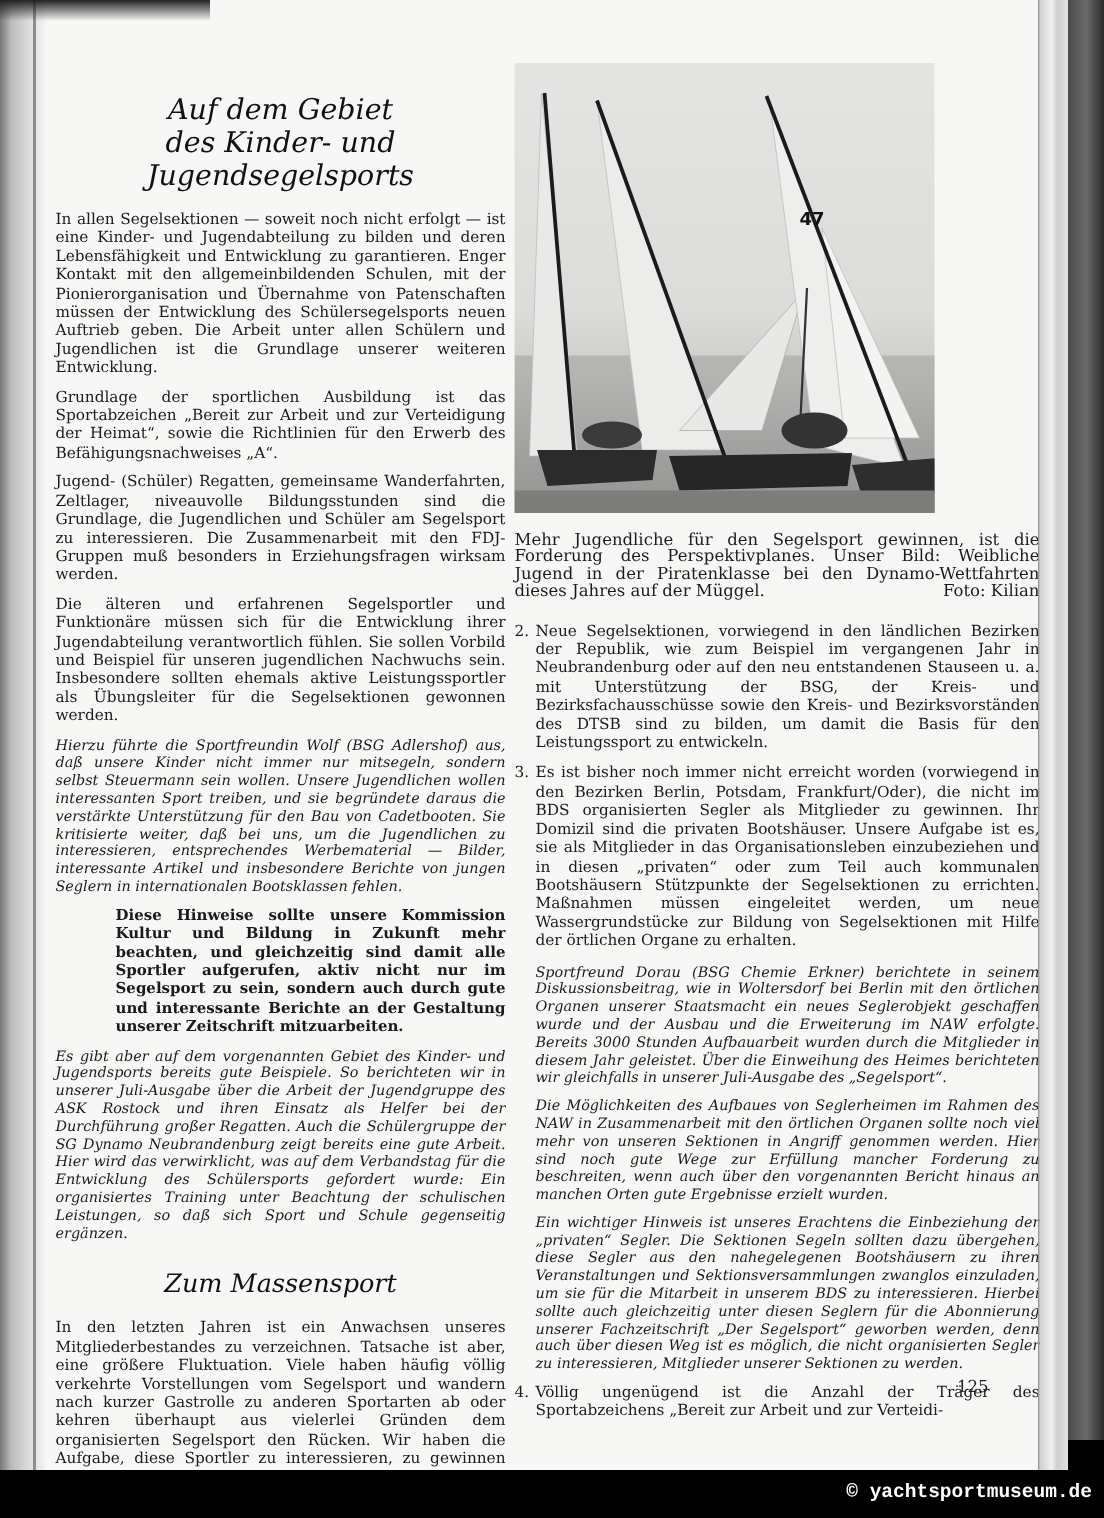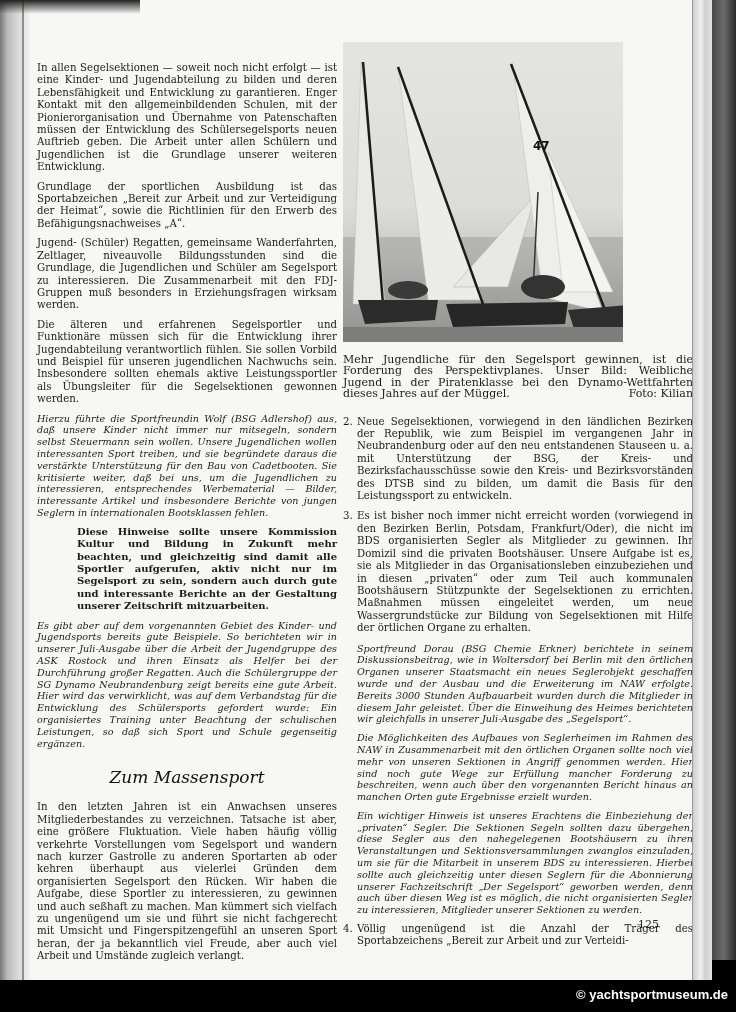--- a/index.html
+++ b/index.html
@@ -21,21 +21,21 @@
   .top-shadow { position:absolute; left:0; top:0; width:140px; height:14px; background:linear-gradient(to bottom,#222,rgba(0,0,0,0)); }
   .edge {
     position:absolute; left:692px; top:0; width:20px; height:980px;
     background:linear-gradient(to right,#cfcfcf,#efefef 40%,#cfcfcf 60%,#e5e5e5);
     border-left:1px solid #999;
   }
   .binding { position:absolute; left:712px; top:0; width:24px; height:960px; background:linear-gradient(to right,#4a4a4a,#6b6b6b,#2a2a2a); }
   .bottom-bar { position:absolute; left:0; top:980px; width:736px; height:32px; background:#000; }
   .copyright {
     position:absolute; right:8px; top:987px; color:#fff;
-    font-family:Liberation Sans, sans-serif; font-size:13px; font-weight:bold;
+    font-family:Liberation Mono, monospace; font-size:13px; font-weight:bold;
   }
 
   .col-left { position:absolute; left:37px; top:62px; width:300px; }
   .col-right { position:absolute; left:343px; top:40px; width:350px; }
 
   .title {
     text-align:center; font-family:"DejaVu Serif", serif; font-style:italic;
     font-size:19px; line-height:22px; color:#111; margin:0 0 13px 0;
   }
   p { margin:0 0 7px 0; font-size:10.2px; line-height:12.4px; color:#1a1a1a; text-align:justify; }
@@ -63,20 +63,24 @@
 </style>
 </head>
 <body>
 
 <div class="page">
   <div class="gutter"></div>
   <div class="gutter-line"></div>
   <div class="top-shadow"></div>
 
   <div class="col-left">
+    <div class="title">
+      <div>Auf dem Gebiet</div>
+      <div>des Kinder- und Jugendsegelsports</div>
+    </div>
     <p>In allen Segelsektionen — soweit noch nicht erfolgt — ist eine Kinder- und Jugendabteilung zu bilden und deren Lebensfähigkeit und Entwicklung zu garantieren. Enger Kontakt mit den allgemeinbildenden Schulen, mit der Pionierorganisation und Übernahme von Patenschaften müssen der Entwicklung des Schülersegelsports neuen Auftrieb geben. Die Arbeit unter allen Schülern und Jugendlichen ist die Grundlage unserer weiteren Entwicklung.</p>
     <p>Grundlage der sportlichen Ausbildung ist das Sportabzeichen „Bereit zur Arbeit und zur Verteidigung der Heimat“, sowie die Richtlinien für den Erwerb des Befähigungsnachweises „A“.</p>
     <p>Jugend- (Schüler) Regatten, gemeinsame Wanderfahrten, Zeltlager, niveauvolle Bildungsstunden sind die Grundlage, die Jugendlichen und Schüler am Segelsport zu interessieren. Die Zusammenarbeit mit den FDJ-Gruppen muß besonders in Erziehungsfragen wirksam werden.</p>
     <p>Die älteren und erfahrenen Segelsportler und Funktionäre müssen sich für die Entwicklung ihrer Jugendabteilung verantwortlich fühlen. Sie sollen Vorbild und Beispiel für unseren jugendlichen Nachwuchs sein. Insbesondere sollten ehemals aktive Leistungssportler als Übungsleiter für die Segelsektionen gewonnen werden.</p>
     <p class="it">Hierzu führte die Sportfreundin Wolf (BSG Adlershof) aus, daß unsere Kinder nicht immer nur mitsegeln, sondern selbst Steuermann sein wollen. Unsere Jugendlichen wollen interessanten Sport treiben, und sie begründete daraus die verstärkte Unterstützung für den Bau von Cadetbooten. Sie kritisierte weiter, daß bei uns, um die Jugendlichen zu interessieren, entsprechendes Werbematerial — Bilder, interessante Artikel und insbesondere Berichte von jungen Seglern in internationalen Bootsklassen fehlen.</p>
     <p class="bold">Diese Hinweise sollte unsere Kommission Kultur und Bildung in Zukunft mehr beachten, und gleichzeitig sind damit alle Sportler aufgerufen, aktiv nicht nur im Segelsport zu sein, sondern auch durch gute und interessante Berichte an der Gestaltung unserer Zeitschrift mitzuarbeiten.</p>
     <p class="it">Es gibt aber auf dem vorgenannten Gebiet des Kinder- und Jugendsports bereits gute Beispiele. So berichteten wir in unserer Juli-Ausgabe über die Arbeit der Jugendgruppe des ASK Rostock und ihren Einsatz als Helfer bei der Durchführung großer Regatten. Auch die Schülergruppe der SG Dynamo Neubrandenburg zeigt bereits eine gute Arbeit. Hier wird das verwirklicht, was auf dem Verbandstag für die Entwicklung des Schülersports gefordert wurde: Ein organisiertes Training unter Beachtung der schulischen Leistungen, so daß sich Sport und Schule gegenseitig ergänzen.</p>
 
     <div class="subhead">Zum Massensport</div>
     <p>In den letzten Jahren ist ein Anwachsen unseres Mitgliederbestandes zu verzeichnen. Tatsache ist aber, eine größere Fluktuation. Viele haben häufig völlig verkehrte Vorstellungen vom Segelsport und wandern nach kurzer Gastrolle zu anderen Sportarten ab oder kehren überhaupt aus vielerlei Gründen dem organisierten Segelsport den Rücken. Wir haben die Aufgabe, diese Sportler zu interessieren, zu gewinnen und auch seßhaft zu machen. Man kümmert sich vielfach zu ungenügend um sie und führt sie nicht fachgerecht mit Umsicht und Fingerspitzengefühl an unseren Sport heran, der ja bekanntlich viel Freude, aber auch viel Arbeit und Umstände zugleich verlangt.</p>

